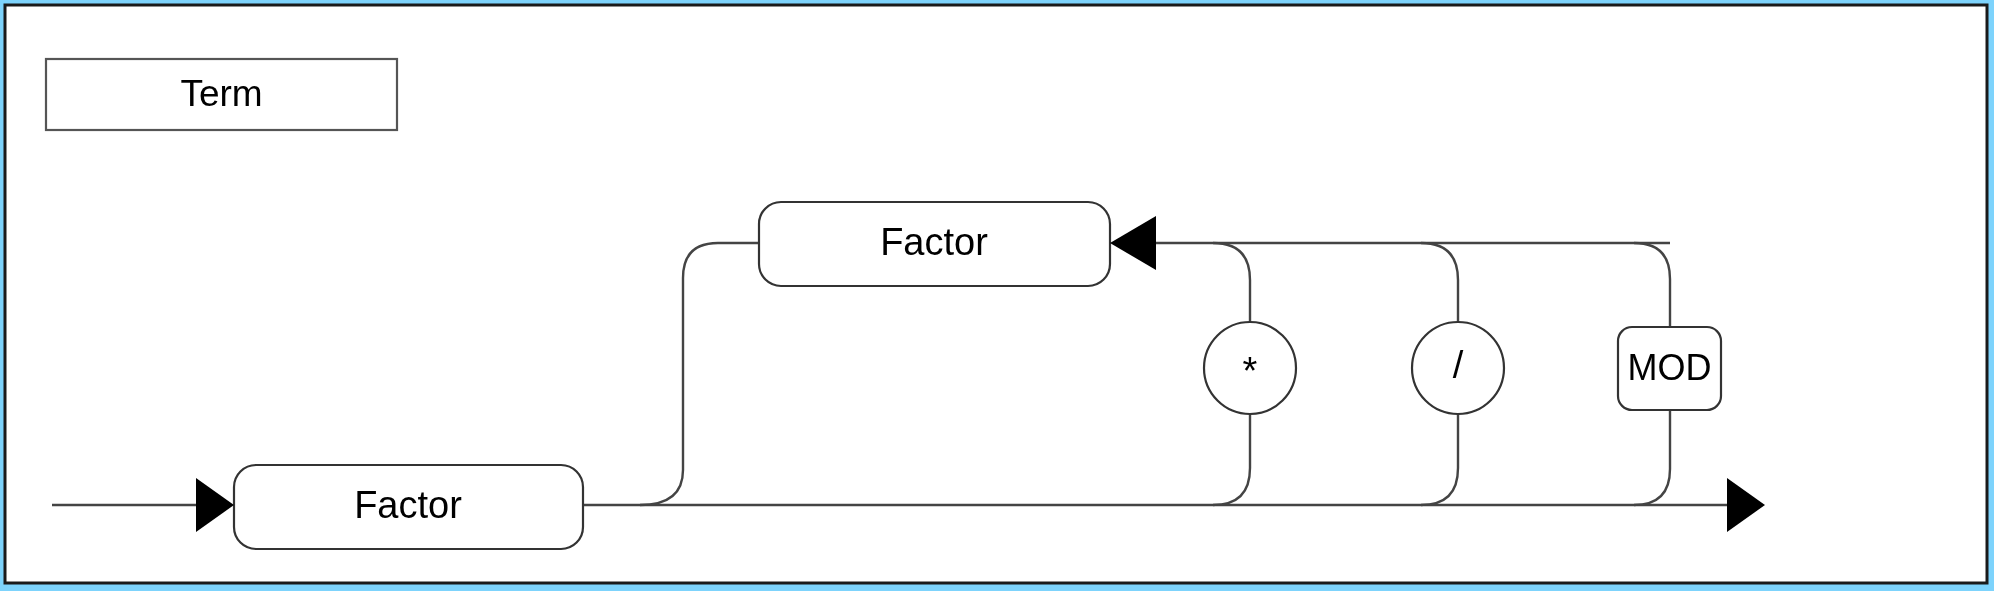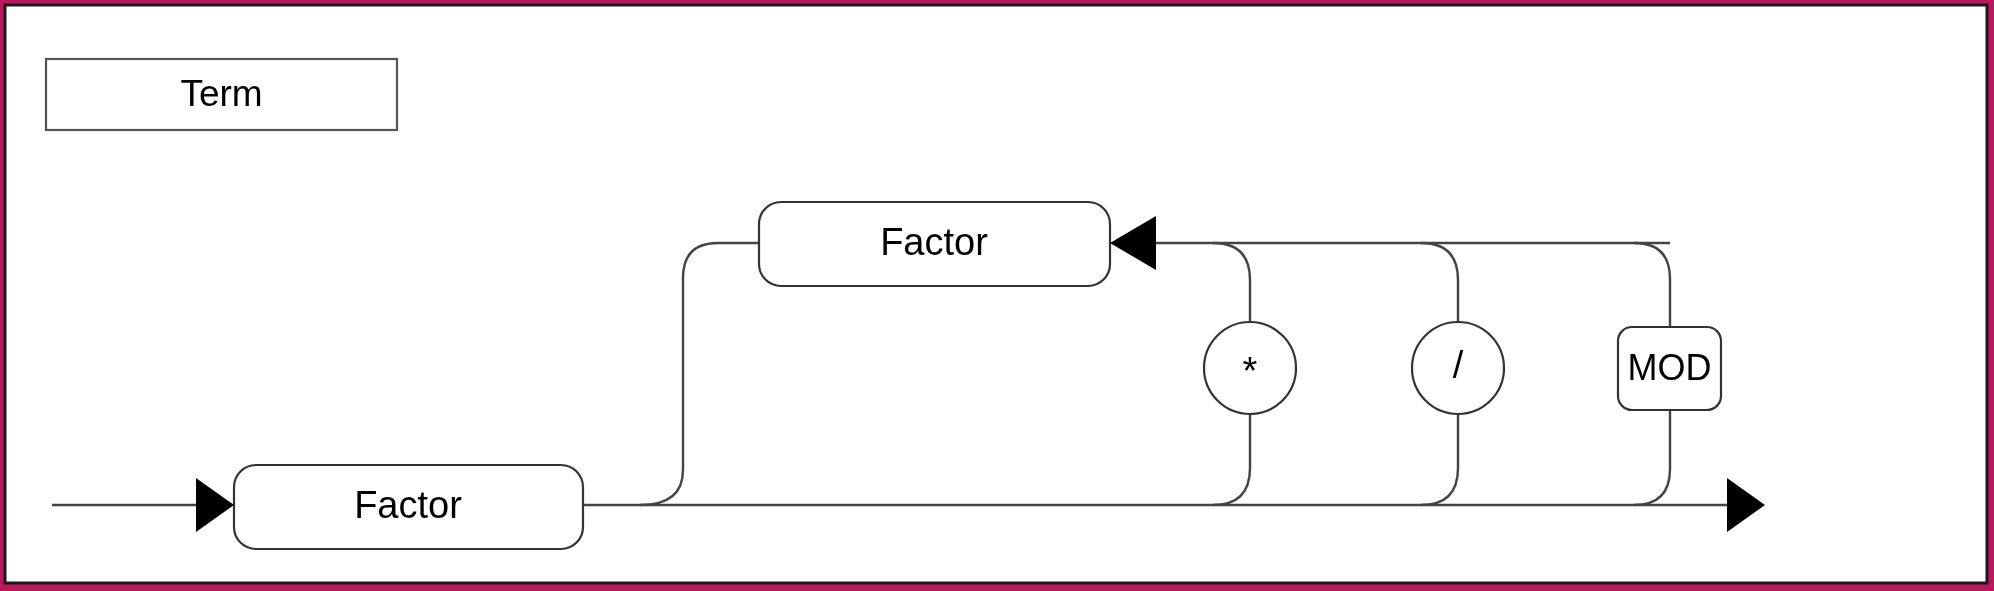--- a/index.html
+++ b/index.html
@@ -7,21 +7,21 @@
     padding: 0;
     background: #ffffff;
   }
   body {
     font-family: "Liberation Sans", sans-serif;
   }
   #canvas {
     position: relative;
     width: 1994px;
     height: 591px;
-    background: #be185d;
+    background: #7dd3fc;
     overflow: hidden;
   }
   #diagram-svg {
     position: absolute;
     left: 0;
     top: 0;
     width: 1994px;
     height: 591px;
     display: block;
   }

